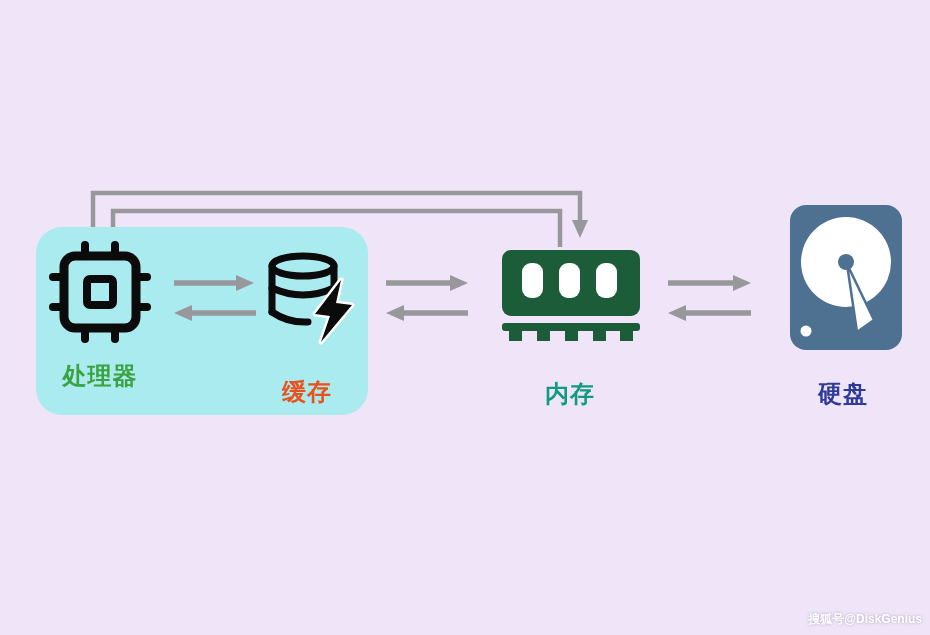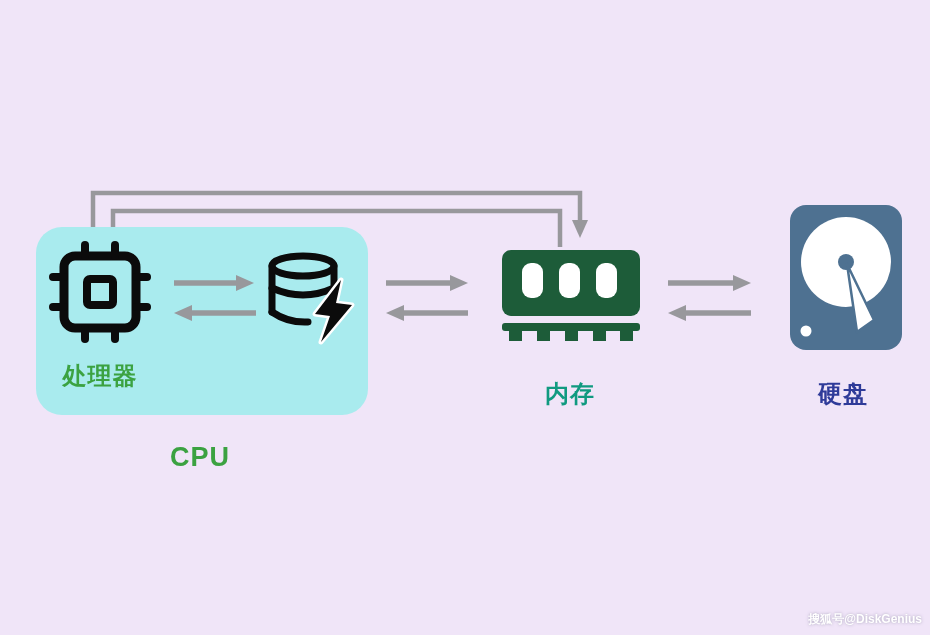--- a/index.html
+++ b/index.html
@@ -132,18 +132,18 @@
     <g>
       <rect class="disk-fill" x="790" y="205" width="112" height="145" rx="16"></rect>
       <circle class="disk-white" cx="846" cy="262" r="45"></circle>
       <circle class="disk-fill" cx="846" cy="262" r="8"></circle>
       <polygon class="disk-needle" points="847,264 874,320 857,332"></polygon>
       <circle class="disk-white" cx="806" cy="331" r="5.5"></circle>
     </g>
   </svg>
 
   <div class="lbl lbl-processor">处理器</div>
+  <div class="lbl lbl-cache">缓存</div>
   <div class="lbl lbl-memory">内存</div>
   <div class="lbl lbl-disk">硬盘</div>
-  <div class="lbl lbl-cpu">CPU</div>
 
   <div class="watermark">搜狐号@DiskGenius</div>
 </div>
 
 </body></html>

